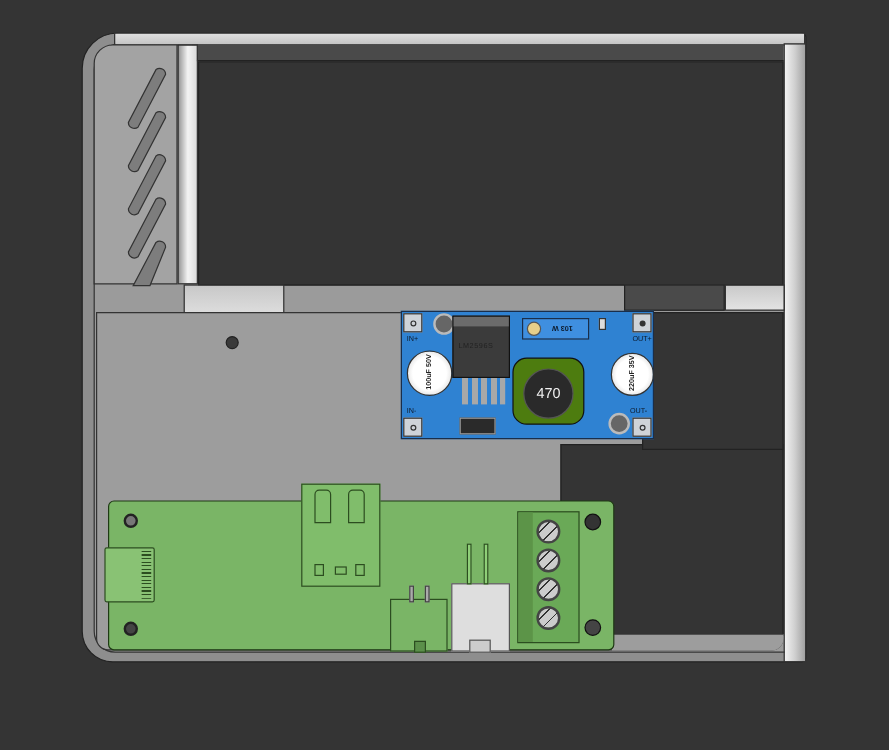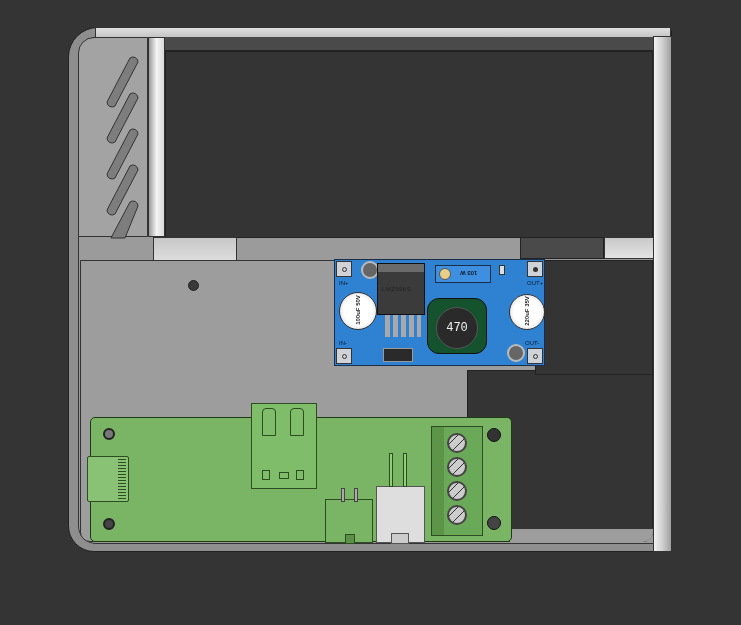--- a/index.html
+++ b/index.html
@@ -82,21 +82,21 @@
       <span class="abs" style="left:4px;top:22px;font-size:6px;color:#222;letter-spacing:0.5px;">LM2596S</span>
     </div>
     <div class="abs" style="left:50px;top:55px;width:36px;height:22px;background:repeating-linear-gradient(90deg,#a8a8a8 0 5px,transparent 5px 8px);"></div>
 
     <div class="abs" style="left:100px;top:5px;width:56px;height:18px;background:#3f8fe0;border:1px solid #1a2e4a;">
       <div class="abs" style="left:3px;top:2px;width:12px;height:12px;border-radius:50%;background:#e7cf8a;border:1px solid #555;"></div>
       <span class="abs" style="left:24px;top:4px;font-size:6px;font-weight:bold;color:#0c1a2c;transform:rotate(180deg);">103 W</span>
     </div>
     <div class="abs" style="left:164px;top:5px;width:6px;height:10px;background:#ddd;border:1px solid #333;"></div>
 
-    <div class="abs" style="left:92px;top:38px;width:60px;height:56px;background:#14532d;border:1px solid #111;border-radius:12px;font-family:Liberation Mono, monospace;">
+    <div class="abs" style="left:92px;top:38px;width:60px;height:56px;background:#4d7c0f;border:1px solid #111;border-radius:12px;">
       <div class="abs" style="left:8px;top:8px;width:42px;height:42px;border-radius:50%;background:#2a2a2a;border:1px solid #555;"></div>
       <span class="abs" style="left:0;top:22px;width:58px;text-align:center;font-size:12px;color:#f0f0f0;">470</span>
     </div>
 
     <div class="abs" style="left:48px;top:88px;width:30px;height:14px;background:#2a2a2a;border:1px solid #999;"></div>
   </div>
 
   <div class="abs" style="left:90px;top:417px;width:422px;height:125px;background:#7ab566;border:1px solid #1e3a14;border-radius:5px;">
 
     <div class="abs" style="left:12px;top:10px;width:12px;height:12px;border-radius:50%;background:#777;border:2px solid #222;"></div>

